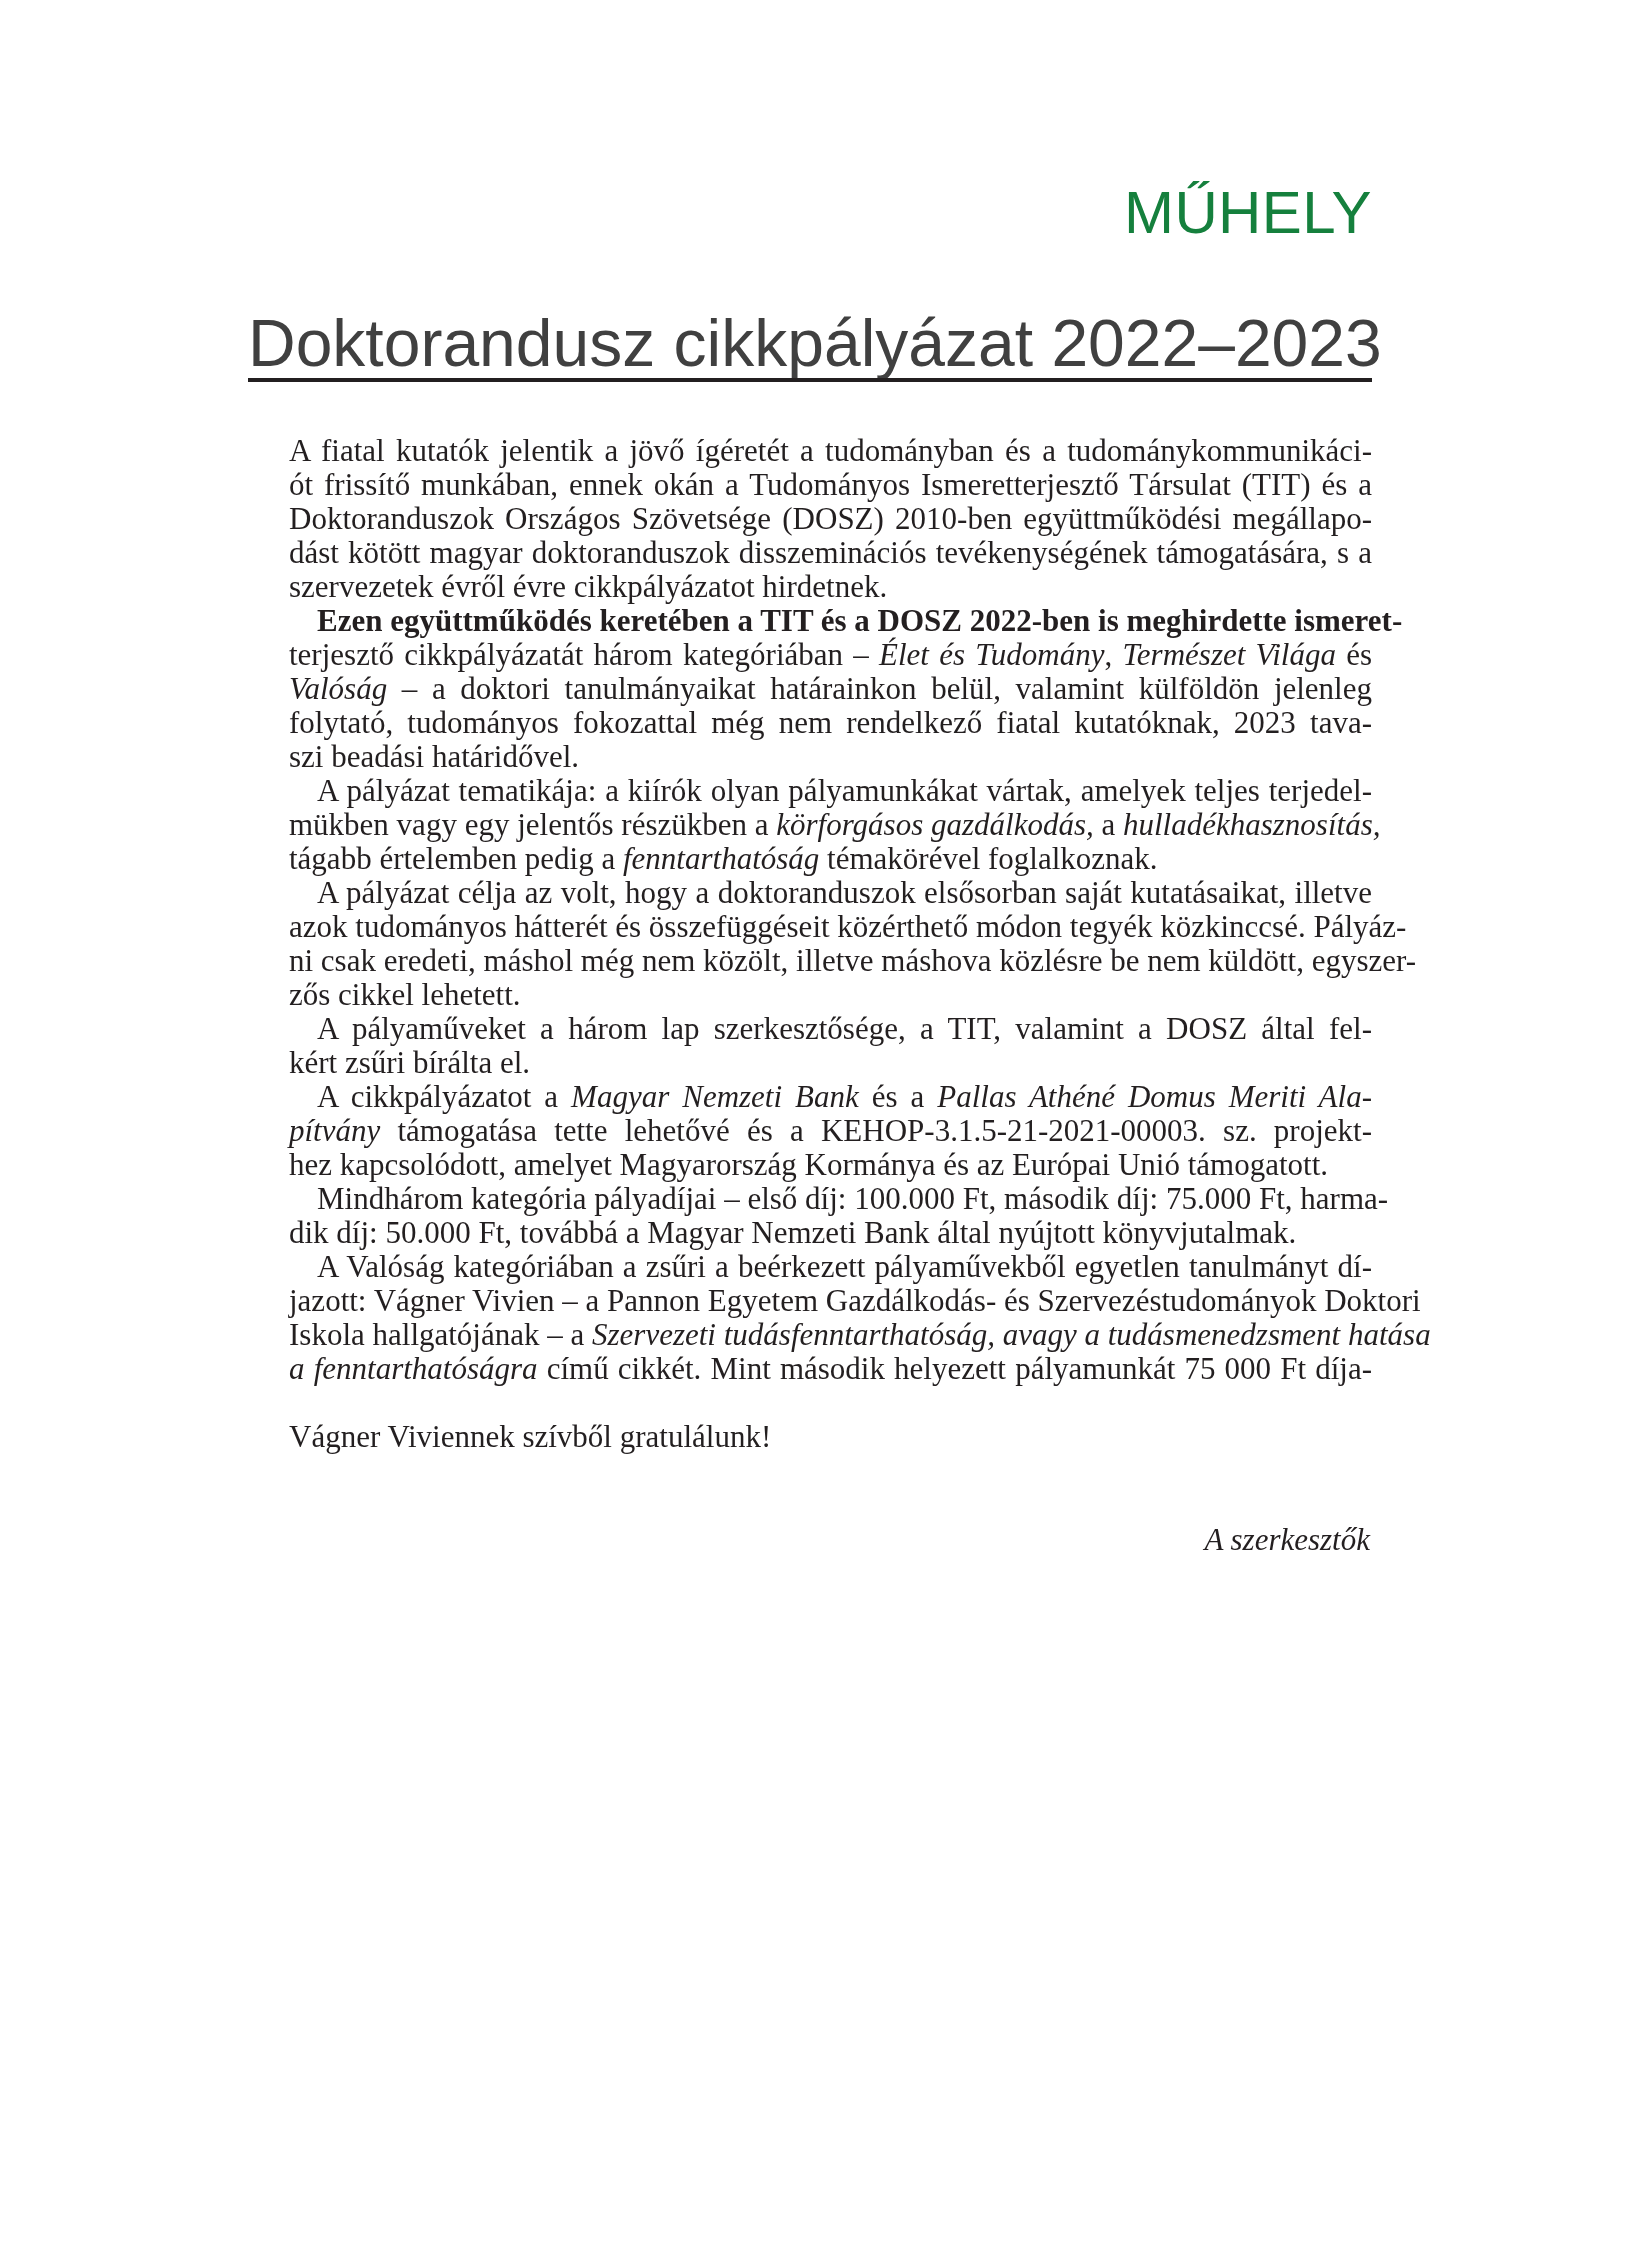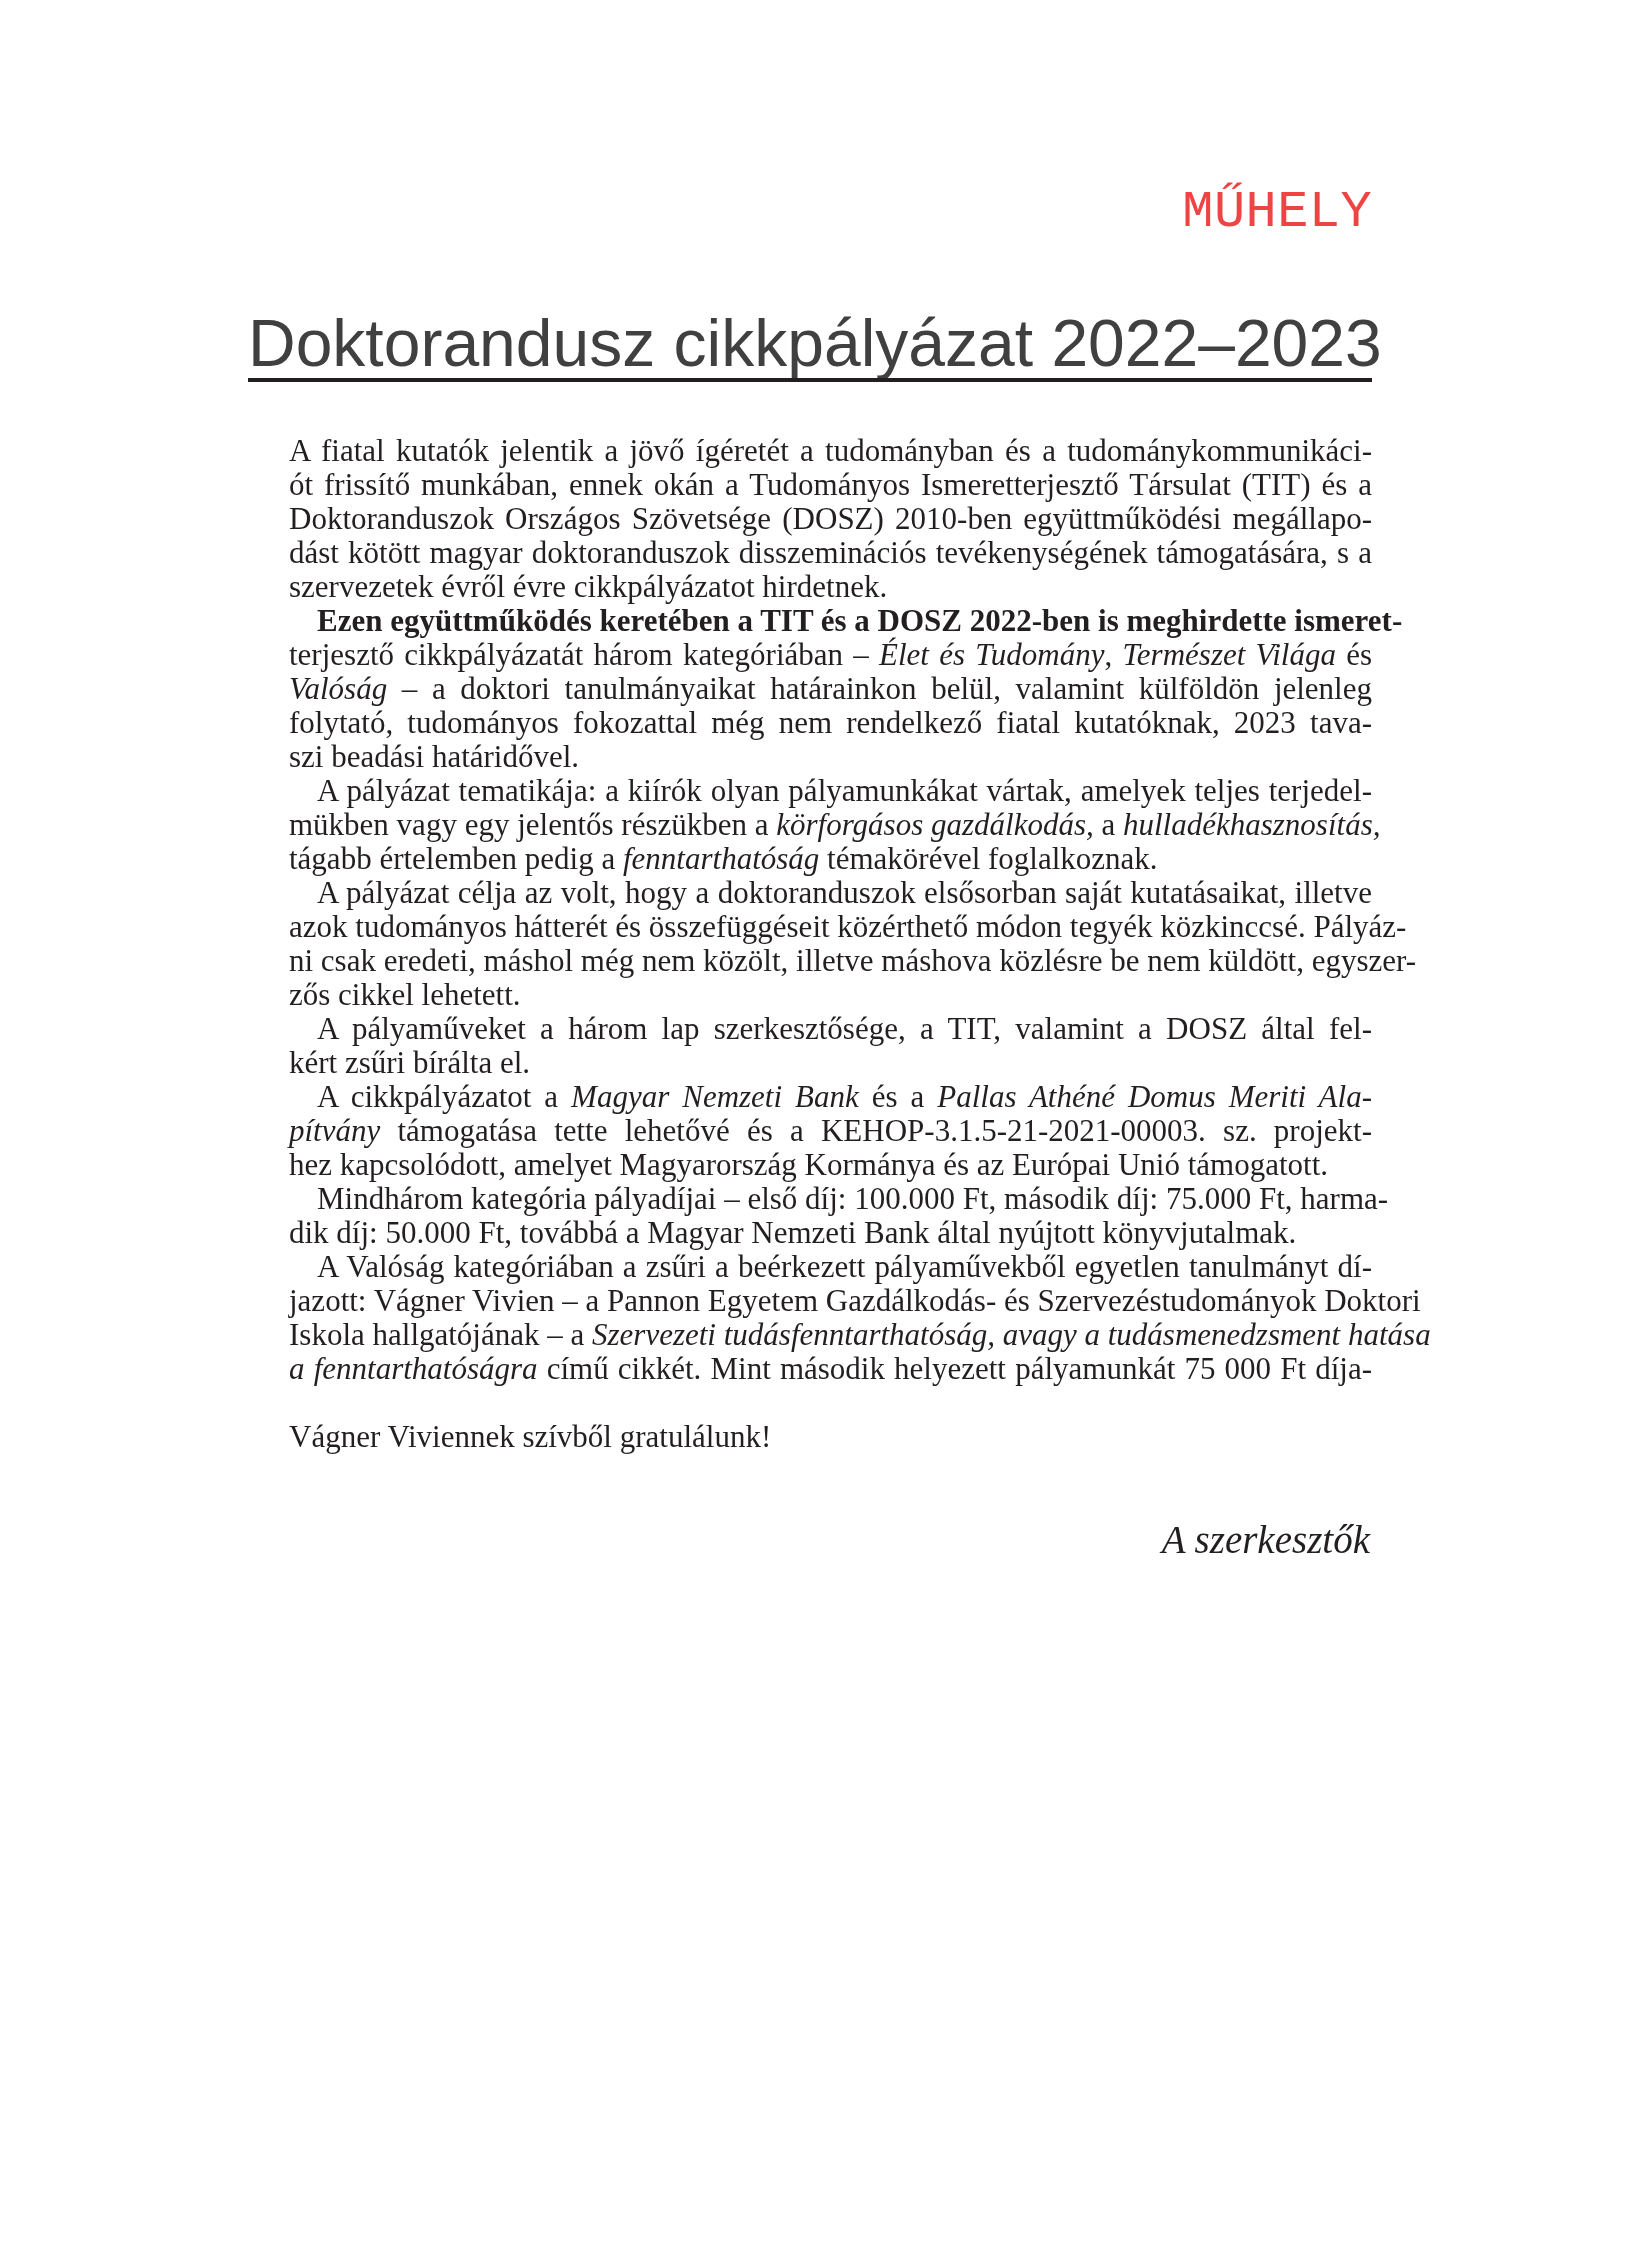--- a/index.html
+++ b/index.html
@@ -1,41 +1,41 @@
 <!DOCTYPE html>
 <html style="font-size:12.3px"><head>
   <meta charset="utf-8">
   <style>
     html, body { margin: 0; padding: 0; background: #ffffff; }
     body { width: 1628px; height: 2261px; position: relative; overflow: hidden; color: #231f20; }
     .section-label {
       position: absolute; right: 256px; top: 187px;
-      font-family: Liberation Mono, monospace; font-size: 52px; line-height: 52px;
-      letter-spacing: 0.4px; color: #ef4444;
+      font-family: Liberation Sans, sans-serif; font-size: 60px; line-height: 52px;
+      letter-spacing: 0.4px; color: #15803d;
     }
     .title {
       position: absolute; left: 248px; top: 316px;
       font-family: "Liberation Sans", sans-serif; font-size: 66px; line-height: 55px;
       color: #404040; white-space: nowrap;
     }
     .title-rule {
       position: absolute; left: 248px; top: 378px; width: 1124px; height: 3.8px; background: #231f20;
     }
     .body {
       position: absolute; left: 248px; top: 434px; width: 1124px;
       font-family: "Liberation Serif", serif; font-size: 31px; line-height: 34px; color: #231f20;
     }
     .line { display: block; white-space: nowrap; text-align: justify; text-align-last: justify; height: 34px; overflow: visible; margin-left: 41px; }
     .line.last { text-align-last: left; }
     .line.indent { padding-left: 28px; }
     .seg-i { font-style: italic; }
     .gap { height: 34px; }
     .signature {
       position: absolute; right: 258px; top: 1523px;
-      font-family: "Liberation Serif", serif; font-size: 39px; line-height: 34px; font-style: italic; color: #231f20;
+      font-family: "Liberation Serif", serif; font-size: 31px; line-height: 34px; font-style: italic; color: #231f20;
     }
   </style>
 </head>
 <body>
 
 <div class="section-label">MŰHELY</div>
 <h1 class="title" style="margin:0;font-weight:normal;">Doktorandusz cikkpályázat 2022–2023</h1>
 <div class="title-rule"></div>
 
 <div class="body" id="article-body">

